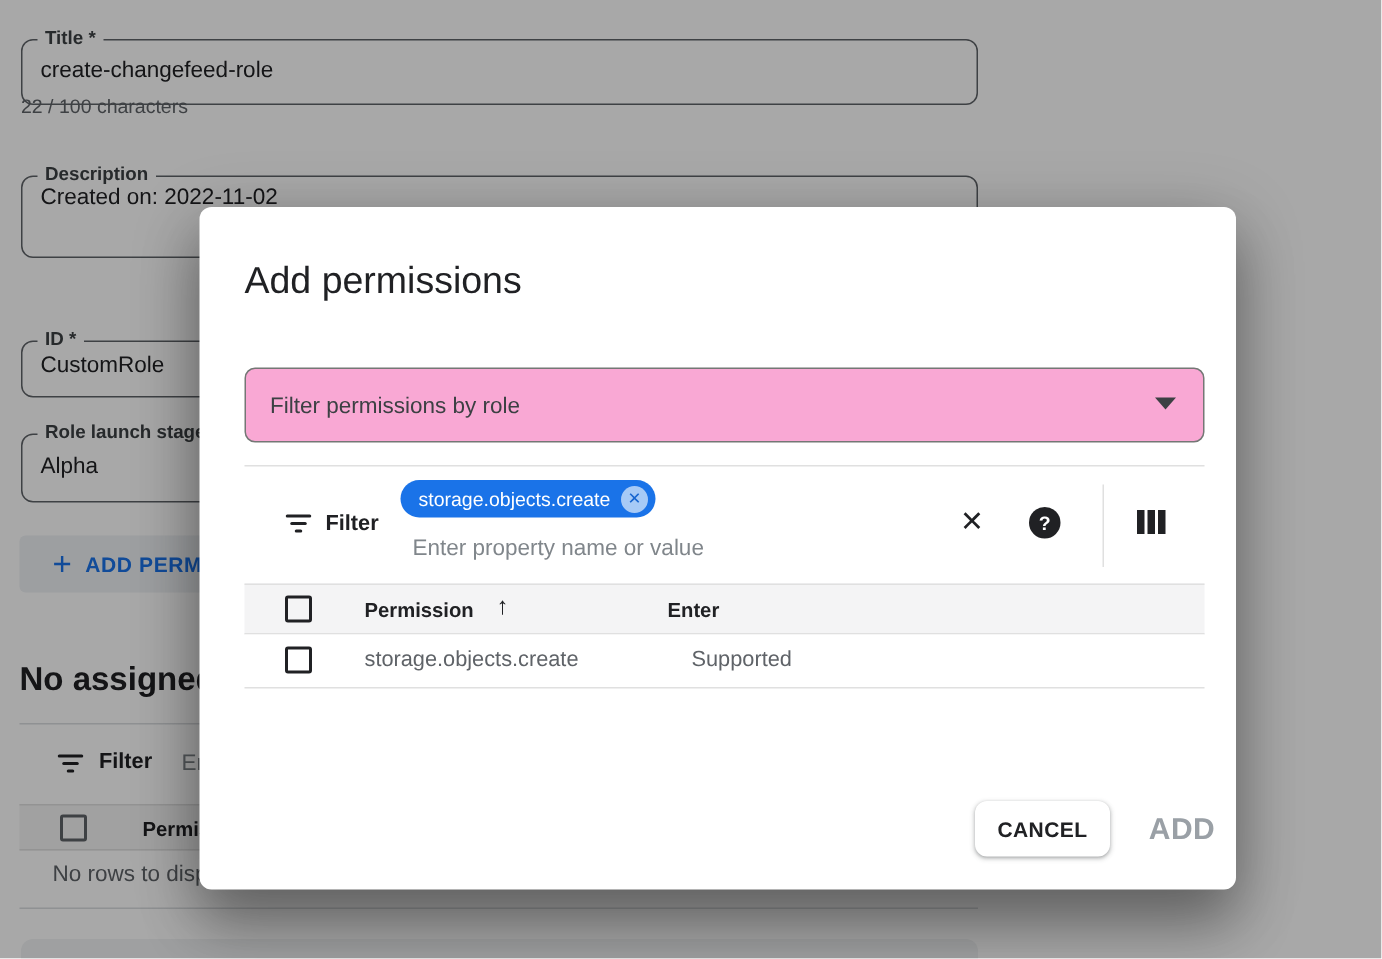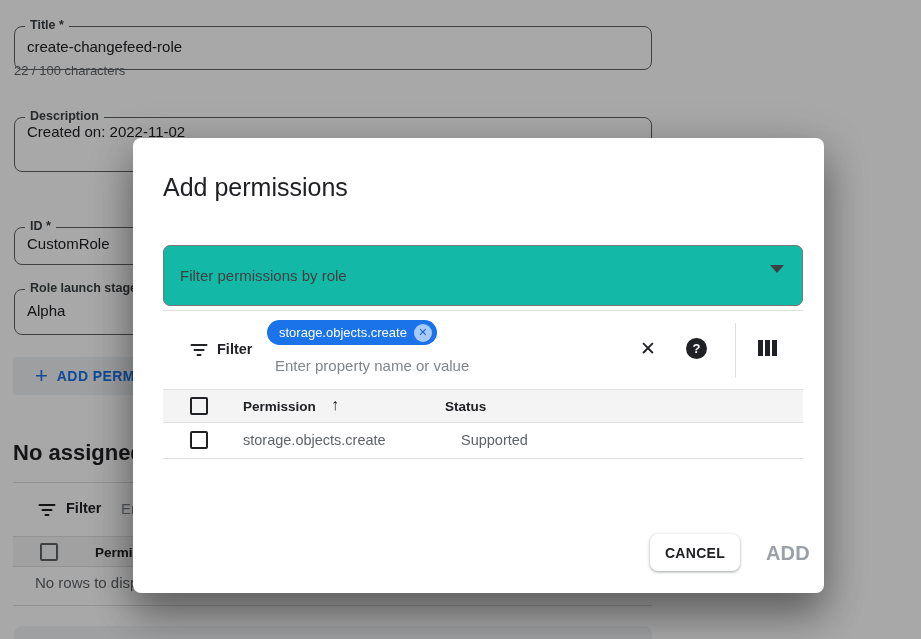--- a/index.html
+++ b/index.html
@@ -67,23 +67,23 @@
   .scrim{position:absolute;inset:0;background:rgba(0,0,0,0.34);z-index:5;}
 
   
   .dialog{
     position:absolute;left:133px;top:138px;width:691px;height:455px;
     background:#fff;border-radius:8px;z-index:10;
     box-shadow:0 24px 38px rgba(0,0,0,.30),0 9px 46px rgba(0,0,0,.22);
   }
   .dlg-title{position:absolute;left:30px;top:35px;font-size:25px;color:#202124;white-space:nowrap;}
   .dlg-select{
-    position:absolute;left:30px;top:107px;width:640px;height:61px;
+    position:absolute;left:30px;top:107px;width:640px;height:50px;
     border:1px solid #747775;border-radius:7px;box-sizing:border-box;
-    display:flex;align-items:center;cursor:pointer;background:#14b8a6;
+    display:flex;align-items:center;cursor:pointer;background:#f9a8d4;
   }
   .dlg-select .sel-text{margin-left:16px;font-size:15px;color:#3c4043;}
   .caret{
     position:absolute;right:18px;top:19px;width:0;height:0;
     border-left:7px solid transparent;border-right:7px solid transparent;
     border-top:8px solid #3c4043;
   }
   .dlg-divider{position:absolute;left:30px;top:172px;width:640px;height:1px;background:#e0e0e0;}
 
   .tb-filter-icon{position:absolute;left:57px;top:205px;}
@@ -223,21 +223,21 @@
   <span class="cols-icon">
       <i></i>
       <i></i>
       <i></i>
     </span>
 
   <div class="dlg-thead">
     <span class="checkbox"></span>
     <span class="th-perm">Permission</span>
     <span class="th-sort">↑</span>
-    <span class="th-status">Status</span>
+    <span class="th-status">Enter</span>
   </div>
 
   <div class="dlg-row">
     <span class="checkbox"></span>
     <span class="td-perm">storage.objects.create</span>
     <span class="td-status">Supported</span>
   </div>
 
   <button class="btn-cancel">CANCEL</button>
   <button class="btn-add">ADD</button>

